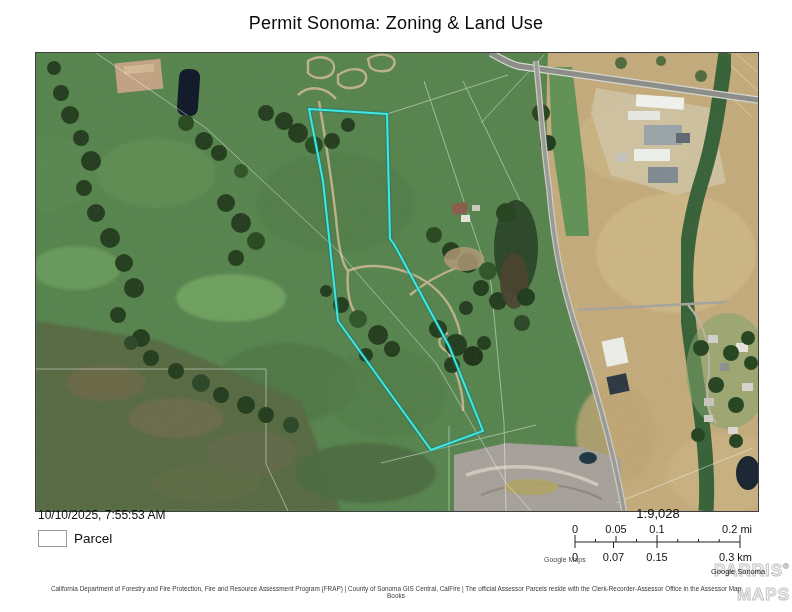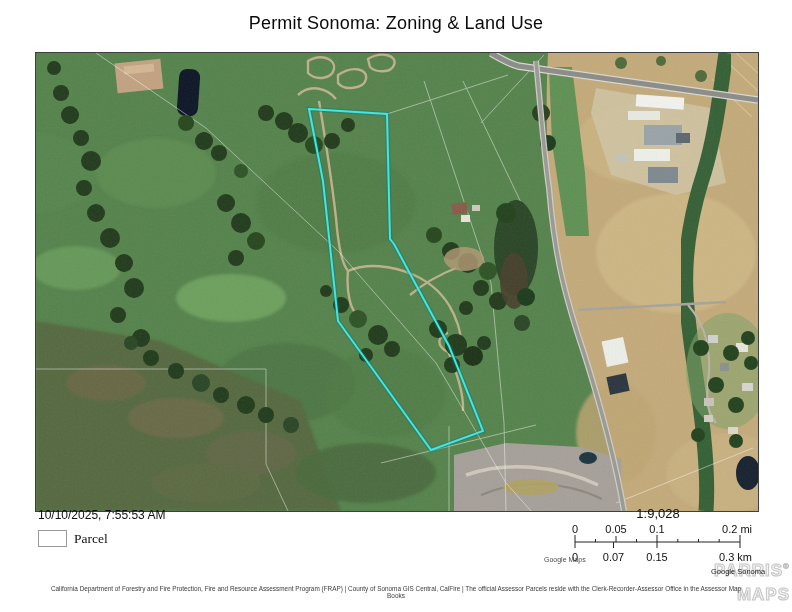--- a/index.html
+++ b/index.html
@@ -6,21 +6,21 @@
   body{font-family:"Liberation Sans", sans-serif; color:#111;}
   .page{position:relative;width:792px;height:612px;background:#fff;overflow:hidden;}
   .title{position:absolute;top:13px;left:0;width:792px;text-align:center;
          font-size:18px;color:#0a0a0a;letter-spacing:.2px;}
   .map-frame{position:absolute;left:35px;top:52px;width:722px;height:458px;
              border:1px solid #3f3f3f;box-sizing:content-box;overflow:hidden;background:#55834c;}
   .map-frame svg{display:block;}
   .timestamp{position:absolute;left:38px;top:508px;font-size:12px;color:#101010;}
   .legend{position:absolute;left:38px;top:530px;display:flex;align-items:center;}
   .legend-swatch{width:27px;height:15px;background:#fff;border:1px solid #9a9a9a;}
-  .legend-label{margin-left:7px;font-size:13.5px;color:#101010;font-family:Liberation Serif, serif;}
+  .legend-label{margin-left:7px;font-size:13.5px;color:#101010;}
   .scale-wrap{position:absolute;left:566px;top:505px;}
   .gmaps{position:absolute;left:544px;top:556px;font-size:7px;color:#4a4a4a;}
   .attribution{position:absolute;left:46px;top:585px;width:700px;text-align:center;
                font-size:6.4px;color:#3a3a3a;z-index:3;}
   .watermark{position:absolute;right:2px;top:555px;width:96px;text-align:right;z-index:2;
              font-weight:bold;font-size:17px;line-height:24px;letter-spacing:1px;
              color:#f5f5f5;-webkit-text-stroke:1px #c6c6c6;text-shadow:0 0 1px #d8d8d8;}
   .watermark .reg{font-size:8px;vertical-align:super;-webkit-text-stroke:.6px #bdbdbd;}
   .ps-label{position:absolute;left:711px;top:567px;font-size:7.5px;color:#222;z-index:4;}
   .tick-label{font-size:11px;fill:#101010;}

